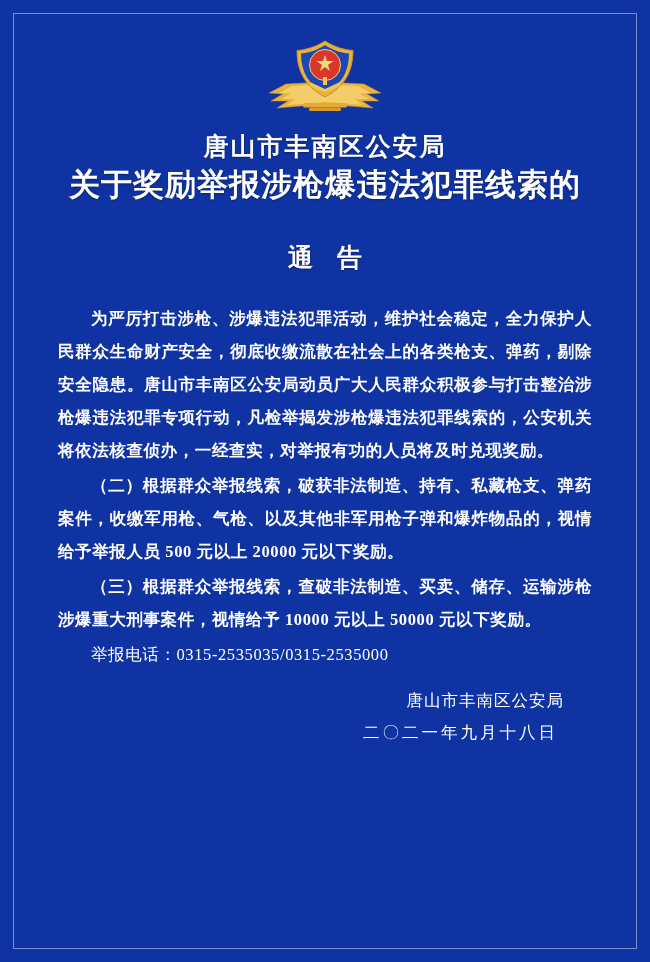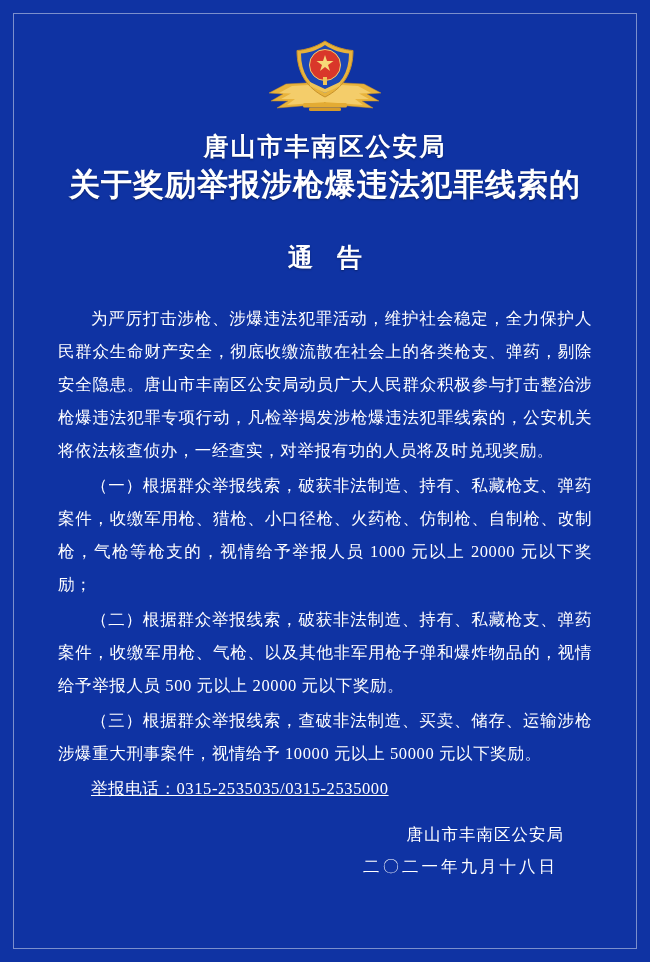--- a/index.html
+++ b/index.html
@@ -83,25 +83,25 @@
     color: #ffffff;
     font-size: 16.5px;
     line-height: 33px;
     letter-spacing: 0.6px;
     text-align: justify;
     text-justify: inter-ideograph;
   }
   .para {
     margin: 0 0 2px 0;
     text-indent: 2em;
+    font-weight: bold;
   }
   .tel {
     margin: 0 0 0 0;
     text-indent: 2em;
-    text-decoration: underline;
   }
   .sign {
     margin-top: 14px;
     color: #ffffff;
     font-size: 16.5px;
     line-height: 32px;
     text-align: right;
     padding-right: 28px;
     letter-spacing: 1px;
   }
@@ -147,21 +147,20 @@
     </div>
 
     <div class="title-block">
       <div class="title-line1">唐山市丰南区公安局</div>
       <div class="title-line2">关于奖励举报涉枪爆违法犯罪线索的</div>
       <div class="title-line3">通告</div>
     </div>
 
     <div class="body-text">
       <p class="para">为严厉打击涉枪、涉爆违法犯罪活动，维护社会稳定，全力保护人民群众生命财产安全，彻底收缴流散在社会上的各类枪支、弹药，剔除安全隐患。唐山市丰南区公安局动员广大人民群众积极参与打击整治涉枪爆违法犯罪专项行动，凡检举揭发涉枪爆违法犯罪线索的，公安机关将依法核查侦办，一经查实，对举报有功的人员将及时兑现奖励。</p>
-      <p class="para">（一）根据群众举报线索，破获非法制造、持有、私藏枪支、弹药案件，收缴军用枪、猎枪、小口径枪、火药枪、仿制枪、自制枪、改制枪，气枪等枪支的，视情给予举报人员 1000 元以上 20000 元以下奖励；</p>
       <p class="para">（二）根据群众举报线索，破获非法制造、持有、私藏枪支、弹药案件，收缴军用枪、气枪、以及其他非军用枪子弹和爆炸物品的，视情给予举报人员 500 元以上 20000 元以下奖励。</p>
       <p class="para">（三）根据群众举报线索，查破非法制造、买卖、储存、运输涉枪涉爆重大刑事案件，视情给予 10000 元以上 50000 元以下奖励。</p>
       <p class="tel">举报电话：0315-2535035/0315-2535000</p>
     </div>
 
     <div class="sign">
       <div>唐山市丰南区公安局</div>
       <div class="sign-date">二〇二一年九月十八日</div>
     </div>
 

